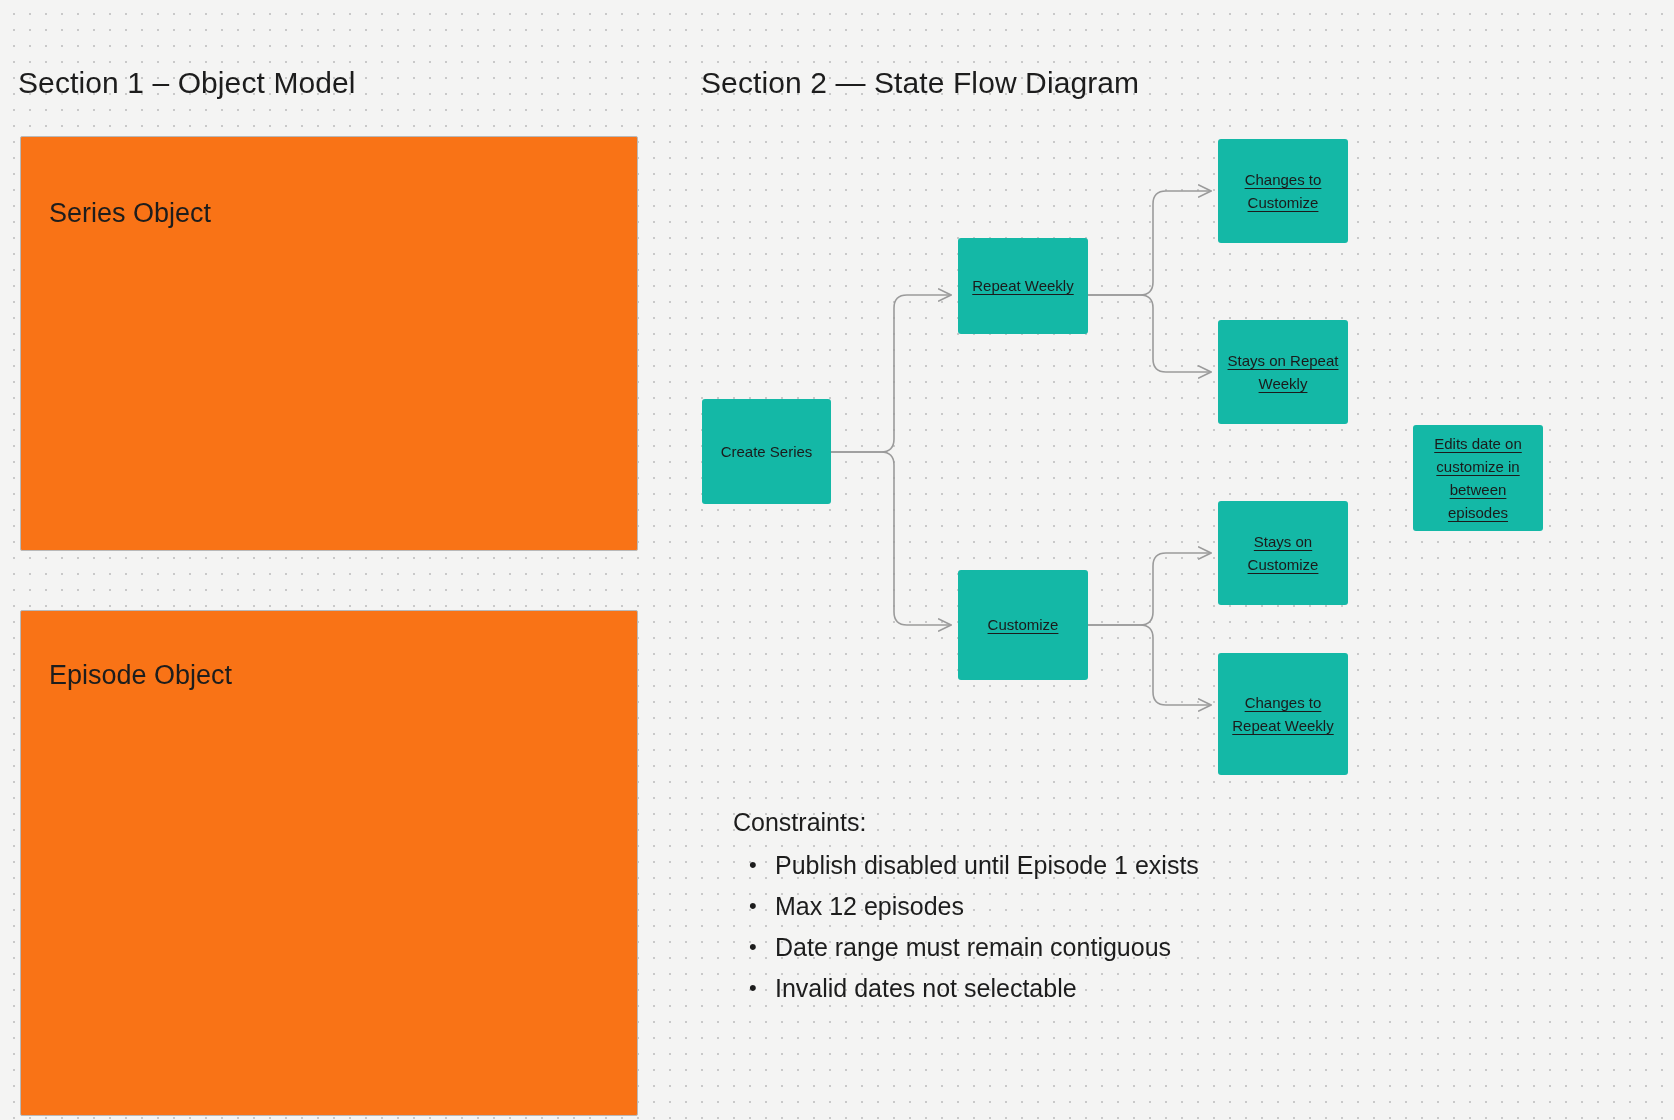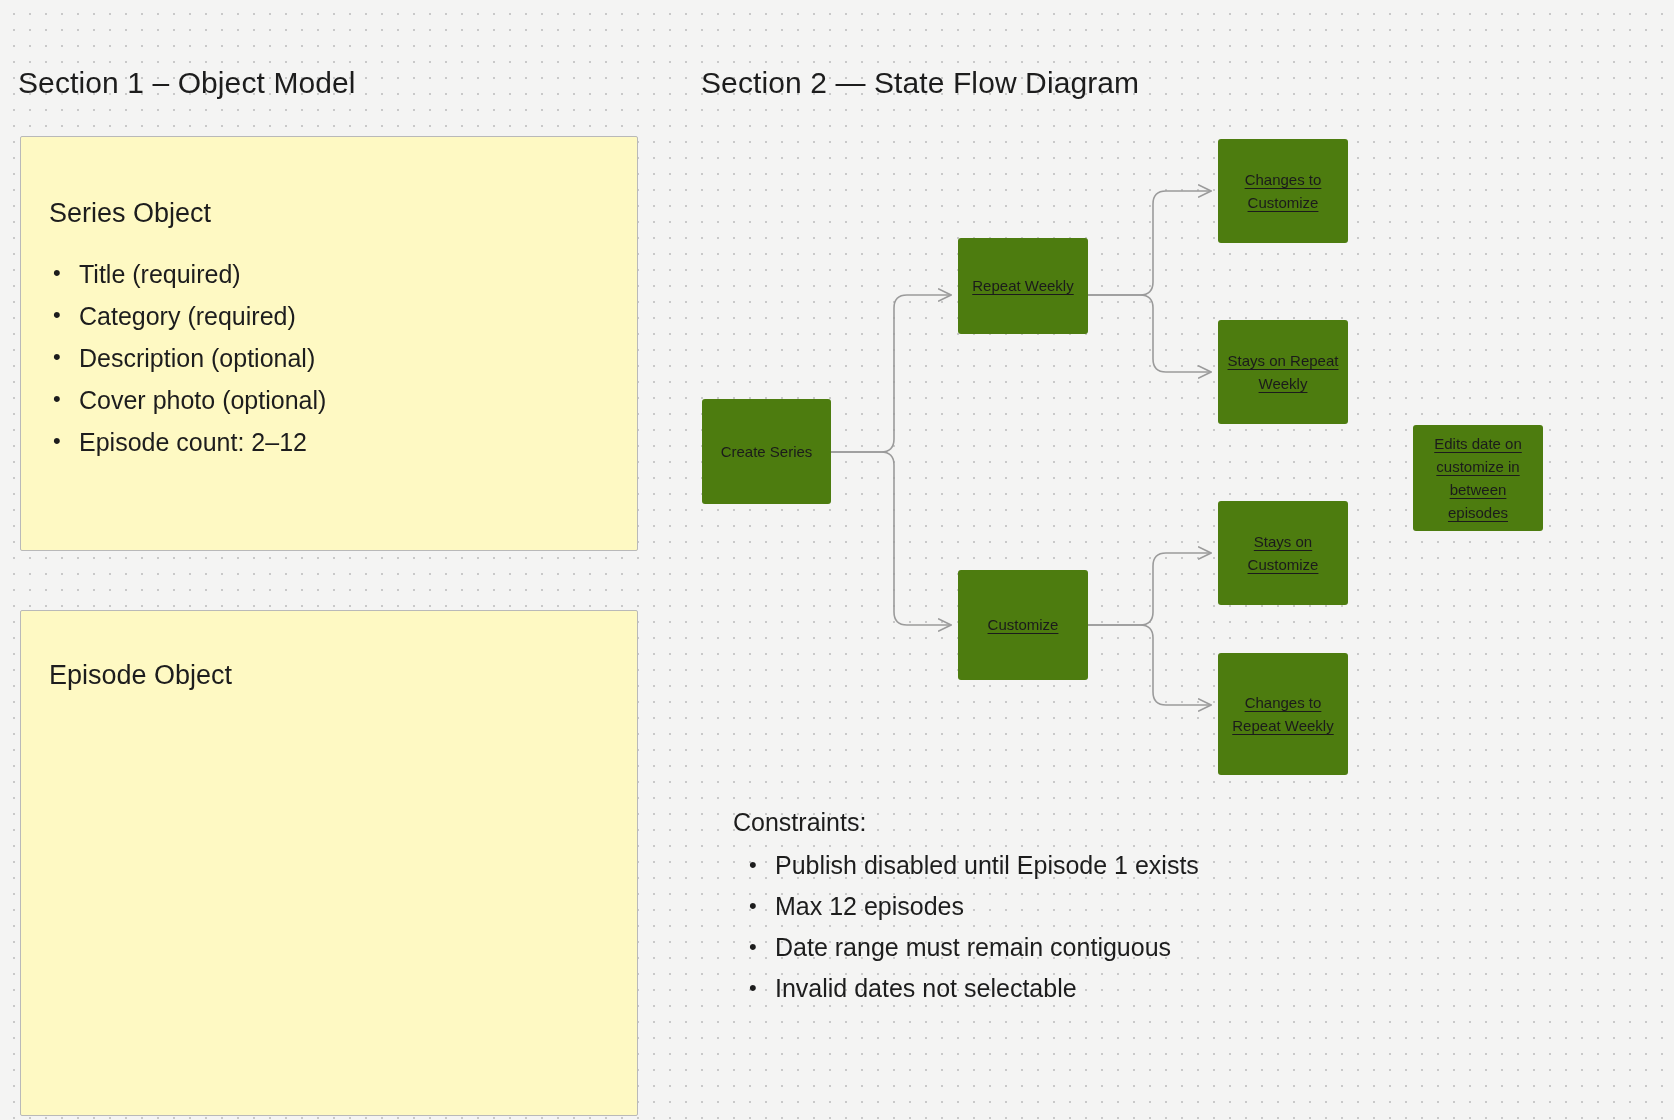--- a/index.html
+++ b/index.html
@@ -28,21 +28,21 @@
     letter-spacing: 0.1px;
     white-space: nowrap;
     margin-top: 24px;
   }
   #title-1 { left: 18px; top: 42px; }
   #title-2 { left: 701px; top: 42px; }
 
   
   .card {
     position: absolute;
-    background: #fef9c3;
+    background: #f97316;
     border: 1px solid #b9b9b9;
     border-radius: 2px;
     box-sizing: border-box;
   }
   #card-series   { left: 20px;  top: 136px; width: 618px; height: 415px; }
   #card-episode  { left: 20px;  top: 610px; width: 618px; height: 506px; }
 
   .card-inner { padding: 60px 40px 0 28px; }
   #card-episode .card-inner { padding-top: 48px; }
 
@@ -90,21 +90,21 @@
     position: absolute;
     left: 0;
     top: 0;
     width: 1674px;
     height: 1120px;
     pointer-events: none;
   }
 
   .node {
     position: absolute;
-    background: #4d7c0f;
+    background: #14b8a6;
     border-radius: 3px;
     box-sizing: border-box;
     display: flex;
     align-items: center;
     justify-content: center;
     text-align: center;
     color: #1b1b1b;
     padding: 8px 6px;
   }
   .node .node-label {
@@ -164,27 +164,20 @@
 </style>
 </head>
 <body>
 
 <div id="title-1" class="section-title">Section 1 – Object Model</div>
 <div id="title-2" class="section-title">Section 2 — State Flow Diagram</div>
 
 <div id="card-series" class="card">
   <div class="card-inner">
     <div class="card-heading">Series Object</div>
-    <ul>
-      <li><span class="li-text">Title (required)</span></li>
-      <li><span class="li-text">Category (required)</span></li>
-      <li><span class="li-text">Description (optional)</span></li>
-      <li><span class="li-text">Cover photo (optional)</span></li>
-      <li><span class="li-text">Episode count: 2–12</span></li>
-    </ul>
   </div>
 </div>
 
 <div id="card-episode" class="card">
   <div class="card-inner">
     <div class="card-heading">Episode Object</div>
   </div>
 </div>
 
 <svg id="flow" viewBox="0 0 1674 1120" xmlns="http://www.w3.org/2000/svg">

